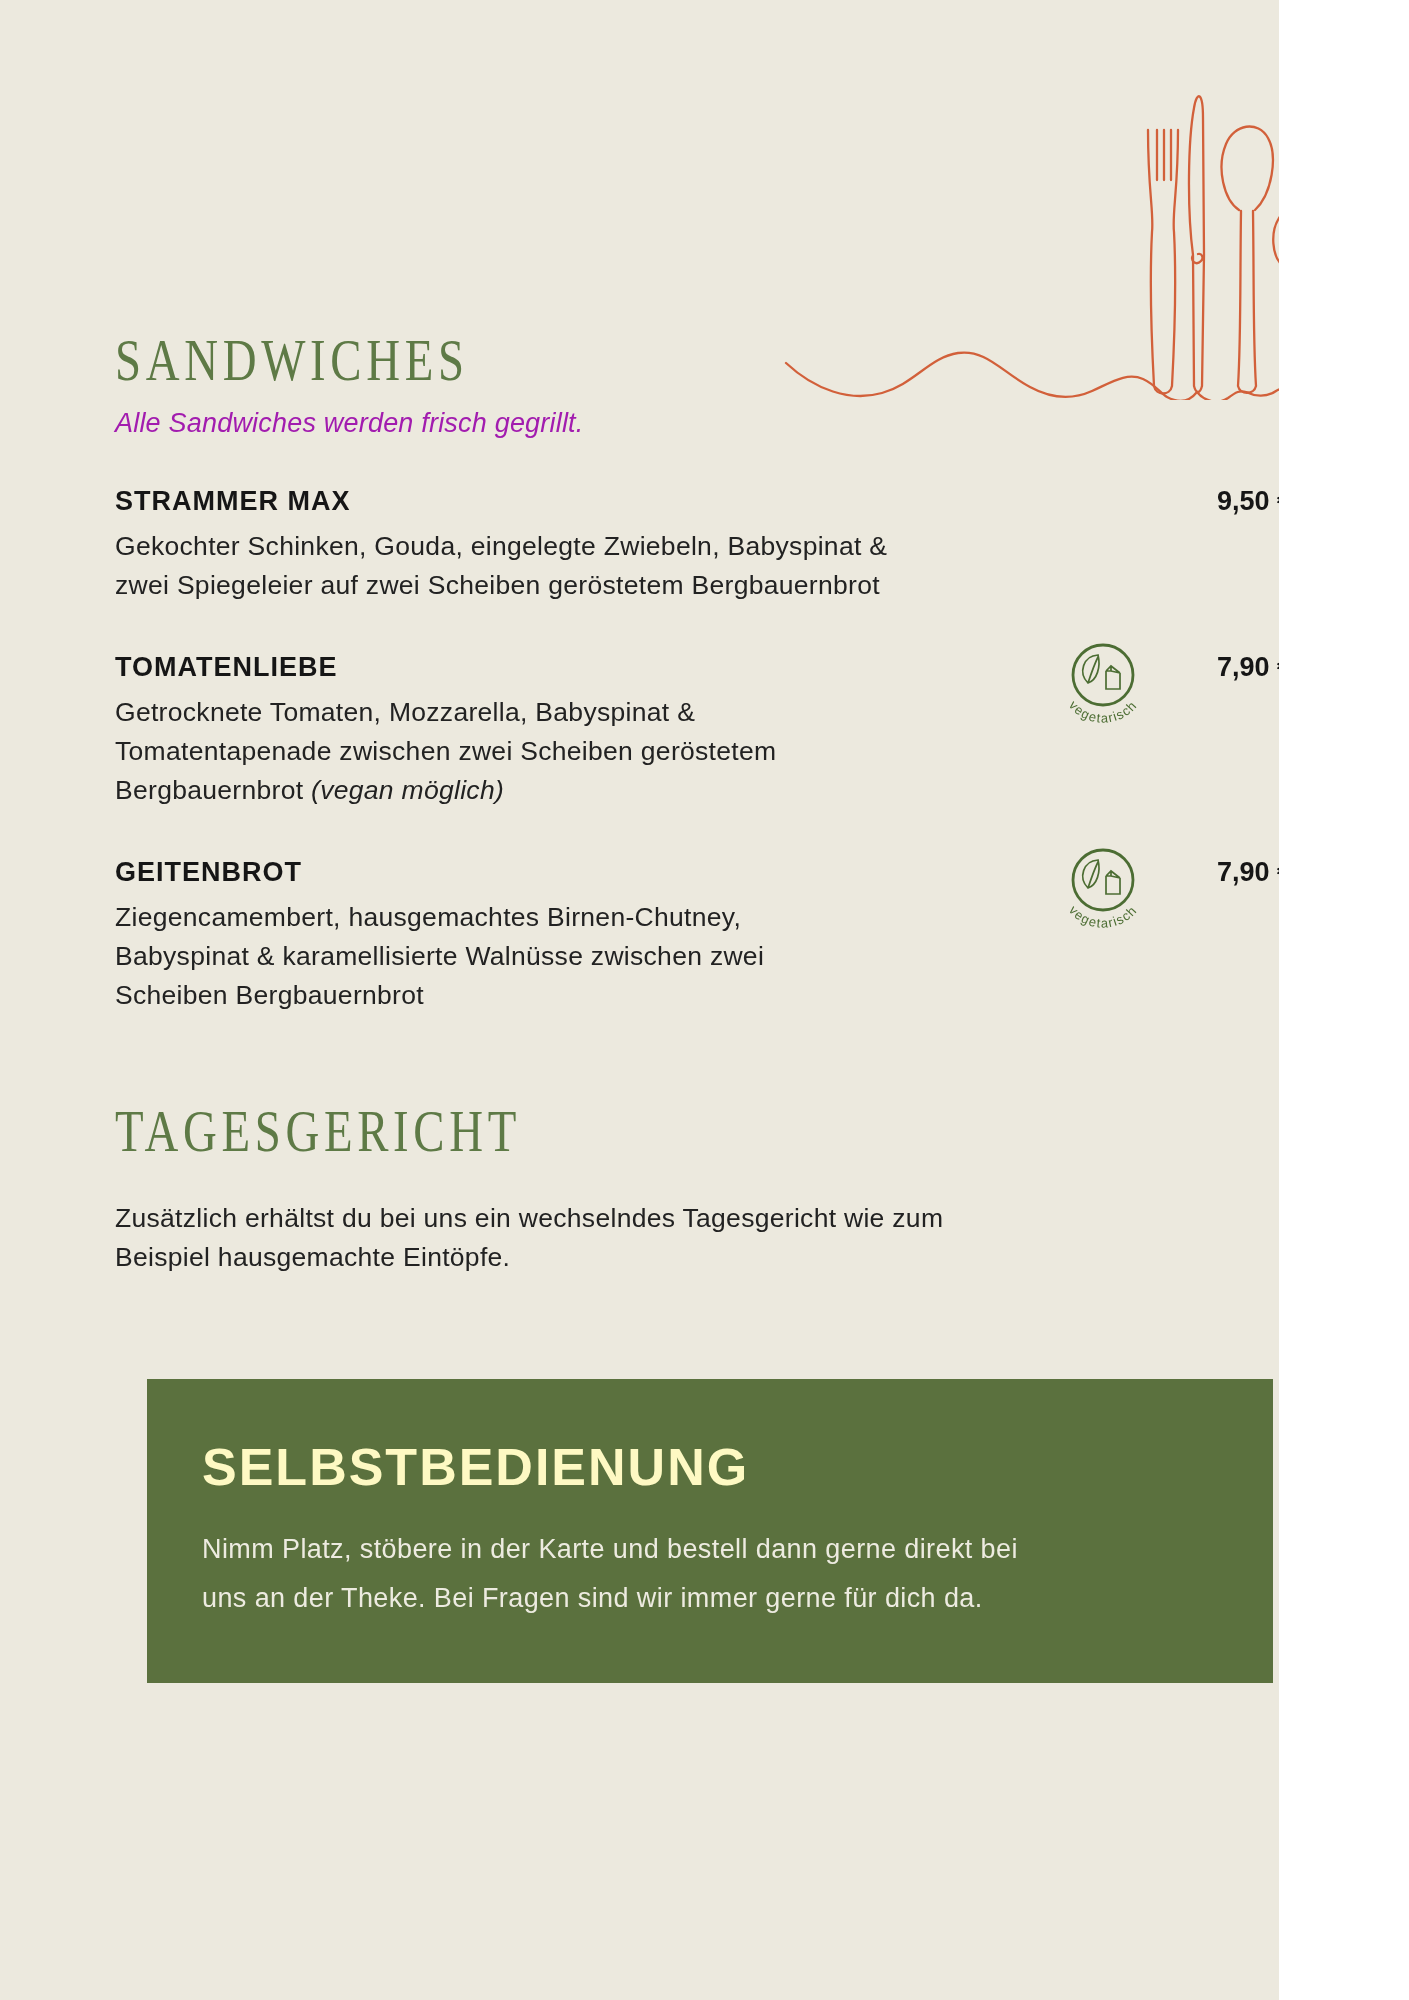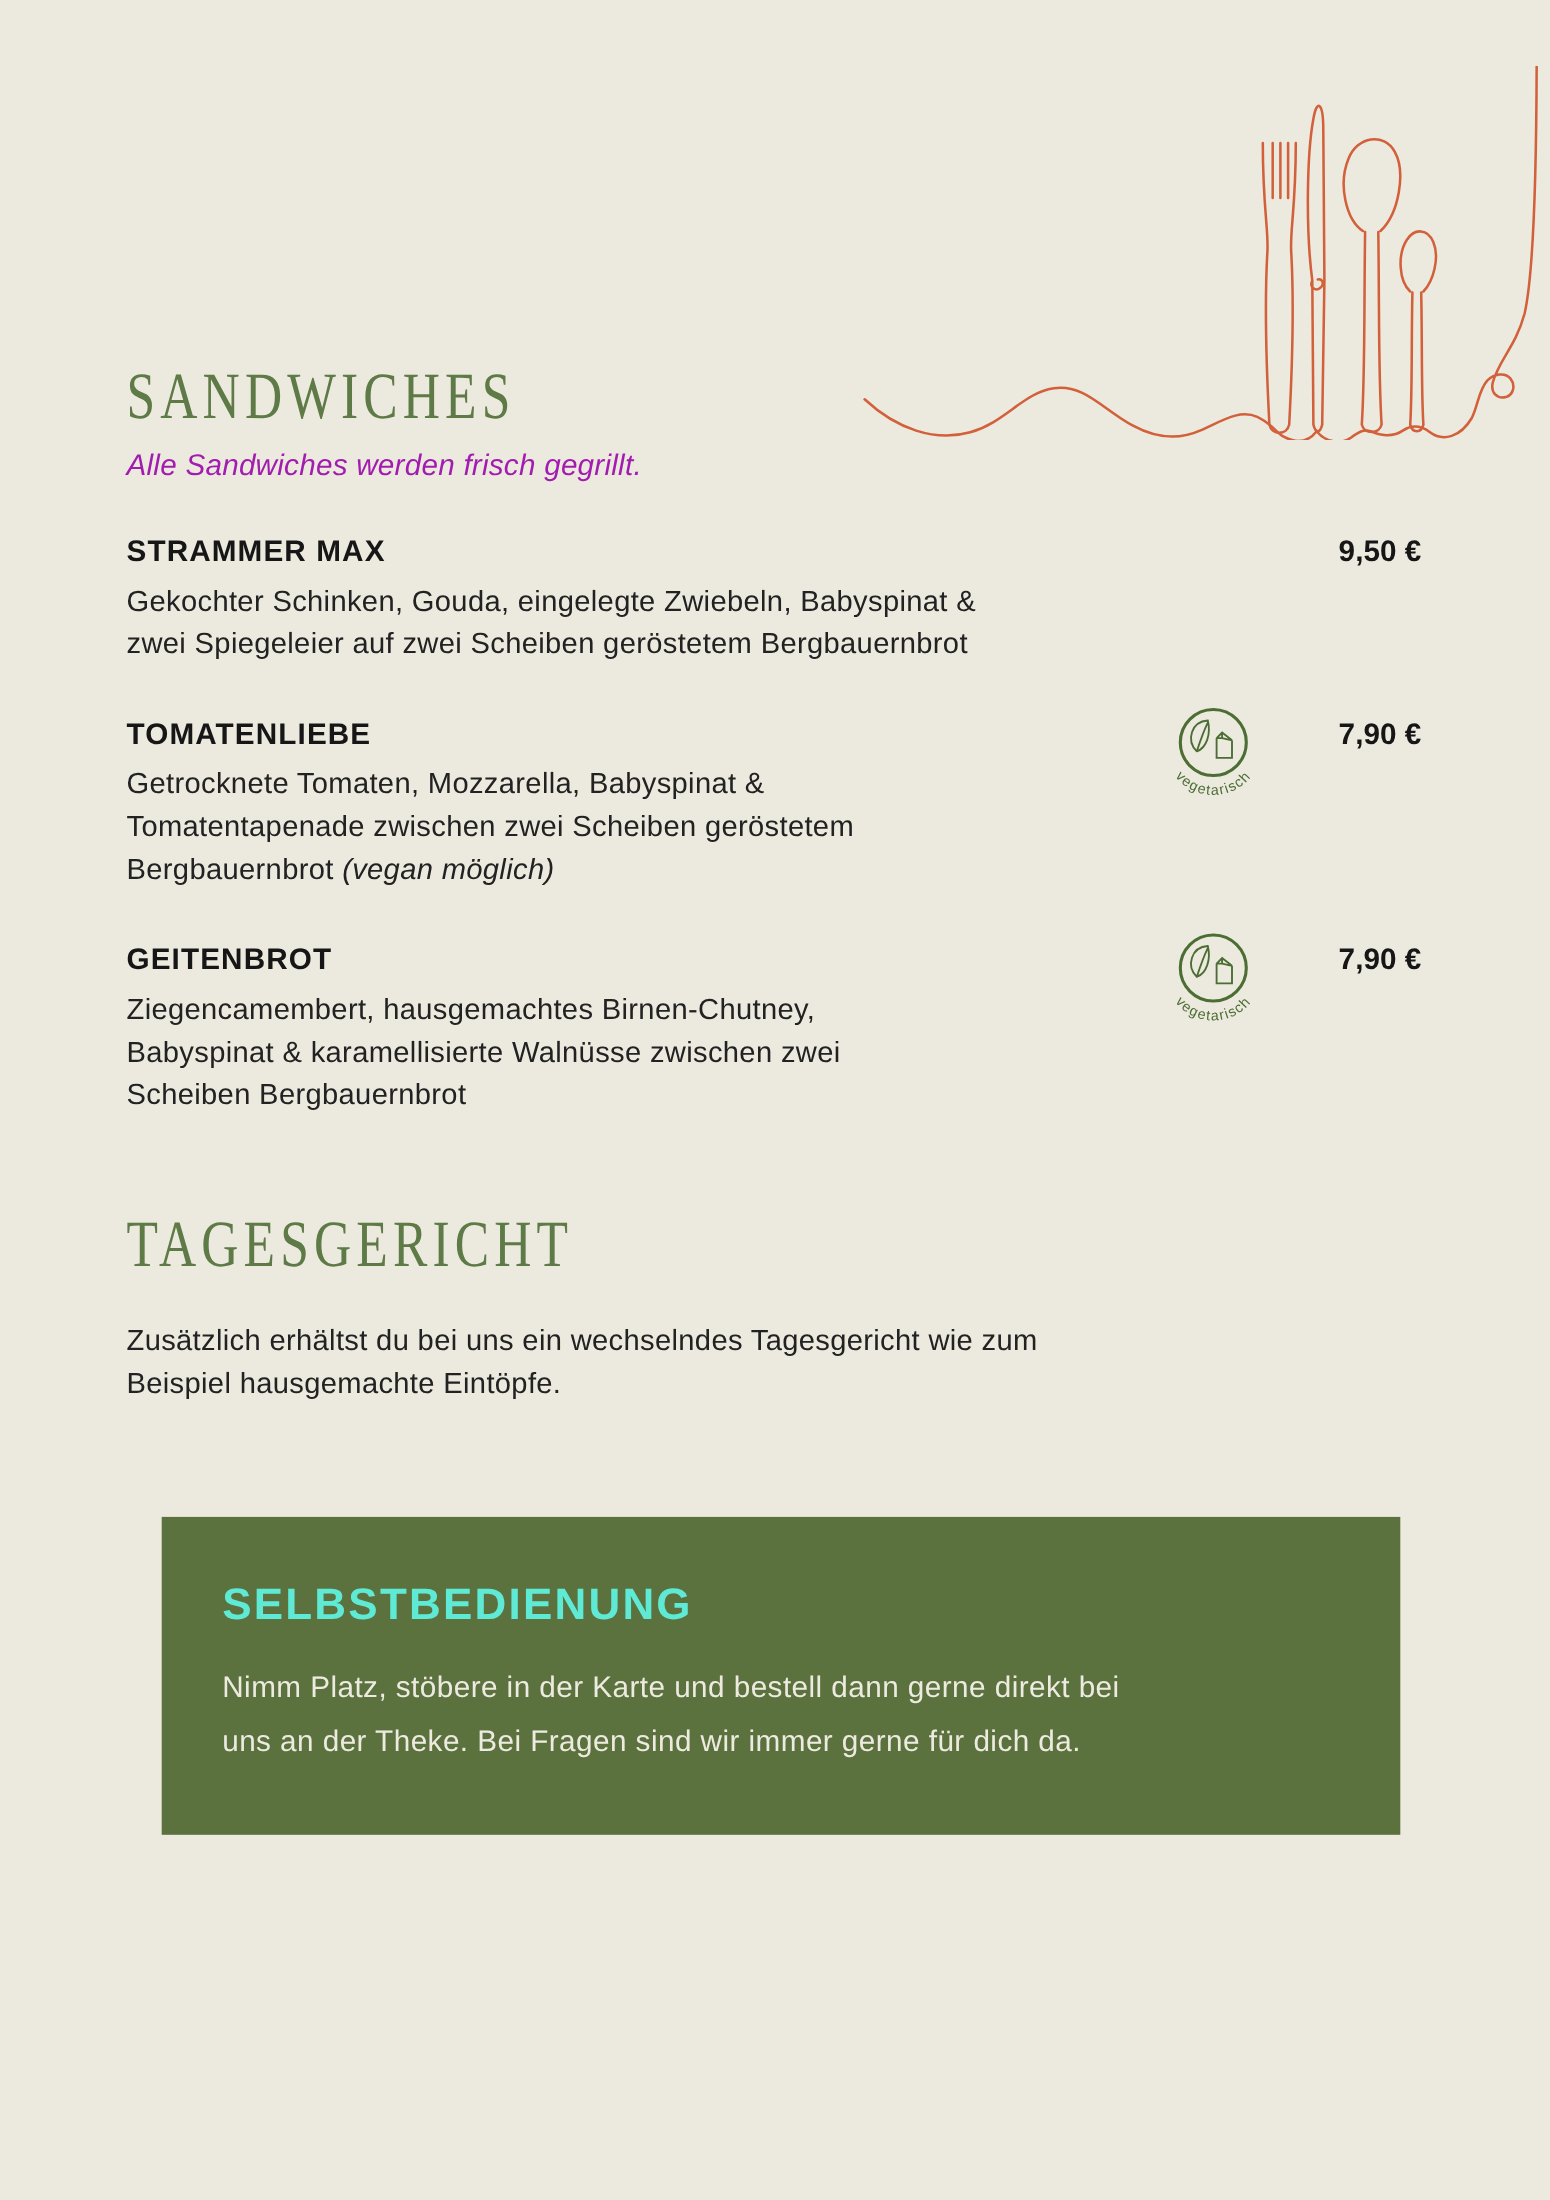--- a/index.html
+++ b/index.html
@@ -8,21 +8,21 @@
     --box-green:#5B713E;
     --orange:#D2603A;
     --ink:#1E1E1E;
     --badge-green:#4C6D33;
     --box-text:#EDEBE0;
   }
   *{margin:0;padding:0;box-sizing:border-box;}
   html,body{background:#fff;}
   .page{
     position:relative;
-    width:1409px;height:2000px;
+    width:1279px;height:2000px;
     background:var(--bg);
     overflow:hidden;
     font-family:"Liberation Sans",sans-serif;
     color:var(--ink);
   }
   .cutlery{
     position:absolute;left:600px;top:60px;width:809px;height:340px;
   }
   .cutlery path{stroke:var(--orange);stroke-width:2.3;fill:none;stroke-linecap:round;stroke-linejoin:round;}
   .content{
@@ -96,23 +96,23 @@
     letter-spacing:0.3px;
     color:#222;
   }
   .self-box{
     margin:102px 0 0 32px;
     width:1126px;
     background:var(--box-green);
     padding:58px 55px 60px 55px;
   }
   .self-title{
-    color:#5eead4;
+    color:#fef9c3;
     font-weight:bold;
-    font-size:40px;
+    font-size:52px;
     letter-spacing:2px;
   }
   .self-text{
     margin-top:28px;
     color:var(--box-text);
     font-size:27px;
     line-height:49px;
     letter-spacing:0.4px;
     white-space:pre-line;
   }

